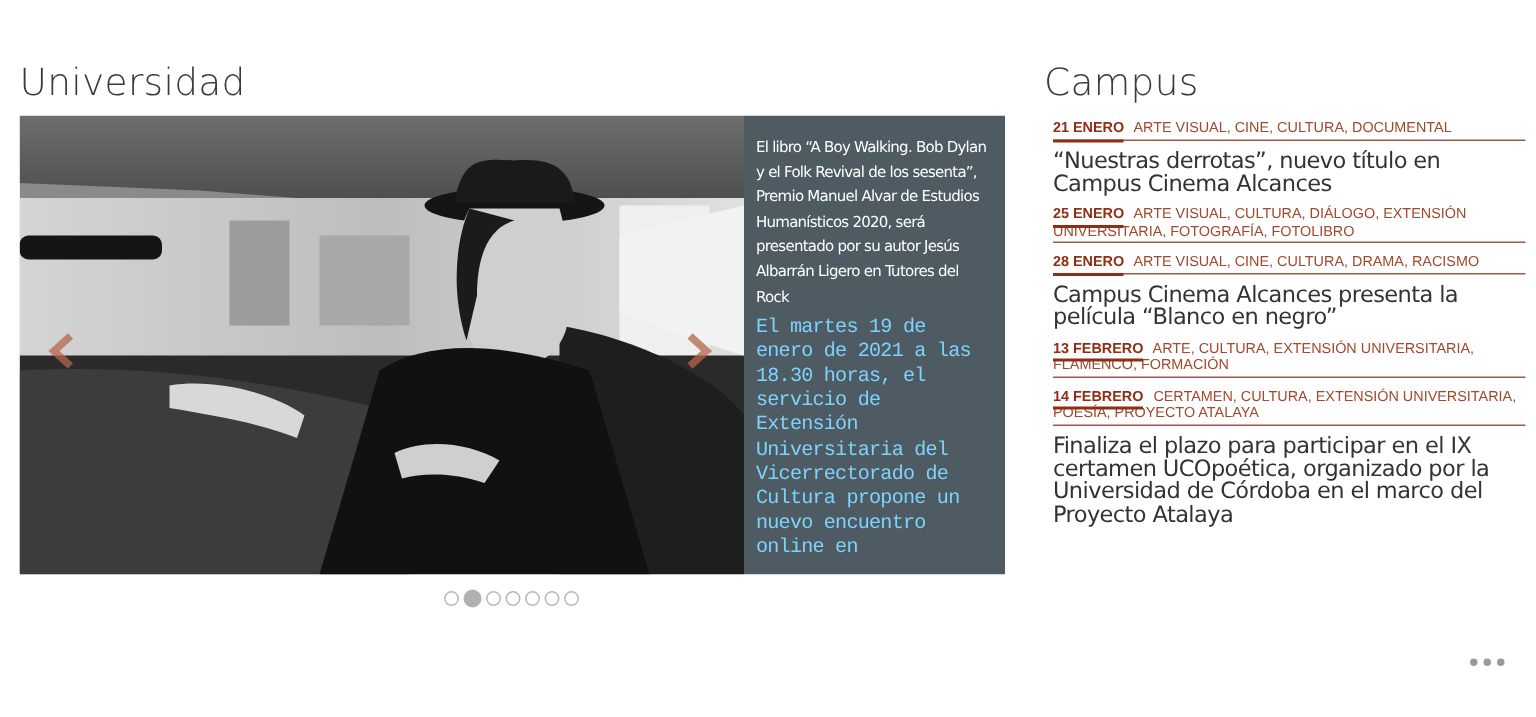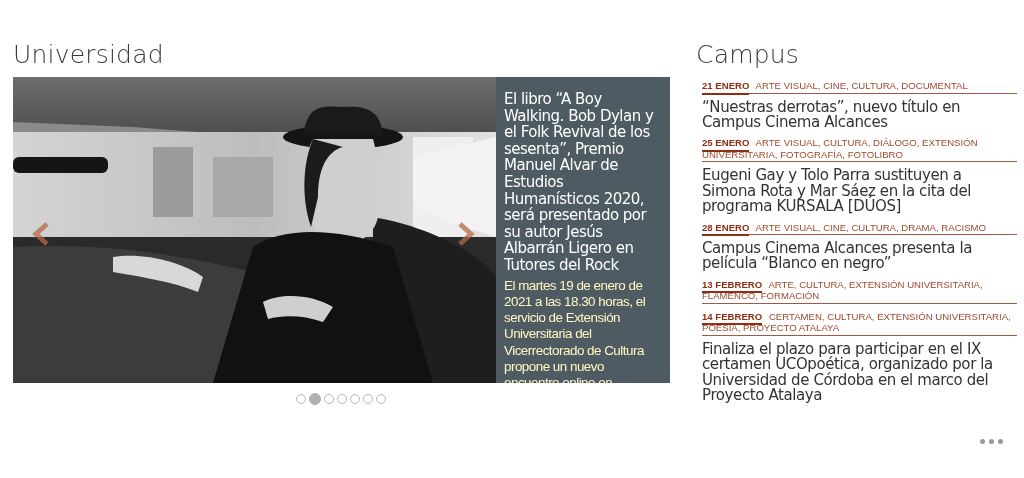--- a/index.html
+++ b/index.html
@@ -7,22 +7,22 @@
 
   .section-title { position: absolute; font-family: "DejaVu Sans", sans-serif; font-weight: 300; font-size: 25px; color: #3a3a3a; letter-spacing: 0.2px; margin: 0; }
   #dest-title { left: 13px; top: 40px; }
   #agenda-title { left: 696px; top: 40px; }
 
   
   .slider { position: absolute; left: 13px; top: 77px; width: 657px; height: 306px; overflow: hidden; }
   .slide-image { position: absolute; left: 0; top: 0; width: 483px; height: 306px; overflow: hidden; }
   .slide-image svg { display: block; }
   .slide-caption { position: absolute; left: 483px; top: 0; width: 174px; height: 306px; background: #4f5b63; color: #fff; box-sizing: border-box; padding: 14px 8px 0 8px; overflow: hidden; }
-  .caption-title { font-size: 15px; line-height: 16.6px; color: #ffffff; margin: 0 0 4px 0; font-family: "DejaVu Sans", sans-serif; font-weight: 400; letter-spacing: -0.5px;}
-  .caption-text { font-size: 13.4px; line-height: 16.3px; color: #fef9c3; margin: 0; font-family: Liberation Sans, sans-serif; letter-spacing: -0.5px;}
+  .caption-title { font-size: 10px; line-height: 16.6px; color: #ffffff; margin: 0 0 4px 0; font-family: "DejaVu Sans", sans-serif; font-weight: 400; letter-spacing: -0.5px;}
+  .caption-text { font-size: 13.4px; line-height: 16.3px; color: #7dd3fc; margin: 0; font-family: Liberation Mono, monospace; letter-spacing: -0.5px;}
 
   .arrow { position: absolute; top: 222px; width: 18px; height: 24px; cursor: pointer; }
   .arrow-left { left: 32px; }
   .arrow-right { left: 457px; }
 
   .dots { position: absolute; left: 296px; top: 394px; display: flex; gap: 3px; }
   .dot { width: 8px; height: 8px; border-radius: 50%; border: 1px solid #b8b8b8; background: #fff; cursor: pointer; }
   .dot.active { background: #b0b0b0; border-color: #b0b0b0; width: 10px; height: 10px; margin-top: -1px; }
 
   
@@ -111,21 +111,20 @@
       <span class="agenda-date">21 ENERO</span>
       <span class="agenda-tags">ARTE VISUAL, CINE, CULTURA, DOCUMENTAL</span>
     </div>
     <a class="agenda-link">“Nuestras derrotas”, nuevo título en Campus Cinema Alcances</a>
   </div>
   <div class="agenda-item">
     <div class="agenda-head">
       <span class="agenda-date">25 ENERO</span>
       <span class="agenda-tags">ARTE VISUAL, CULTURA, DIÁLOGO, EXTENSIÓN UNIVERSITARIA, FOTOGRAFÍA, FOTOLIBRO</span>
     </div>
-    <a class="agenda-link">Eugeni Gay y Tolo Parra sustituyen a Simona Rota y Mar Sáez en la cita del programa KURSALA [DÚOS]</a>
   </div>
   <div class="agenda-item">
     <div class="agenda-head">
       <span class="agenda-date">28 ENERO</span>
       <span class="agenda-tags">ARTE VISUAL, CINE, CULTURA, DRAMA, RACISMO</span>
     </div>
     <a class="agenda-link">Campus Cinema Alcances presenta la película “Blanco en negro”</a>
   </div>
   <div class="agenda-item">
     <div class="agenda-head">

